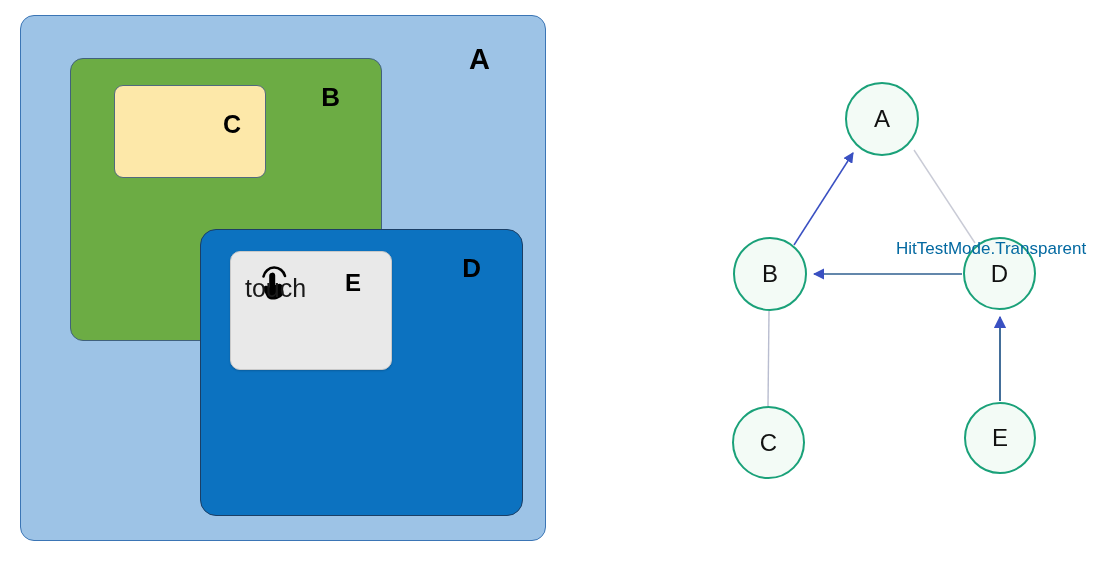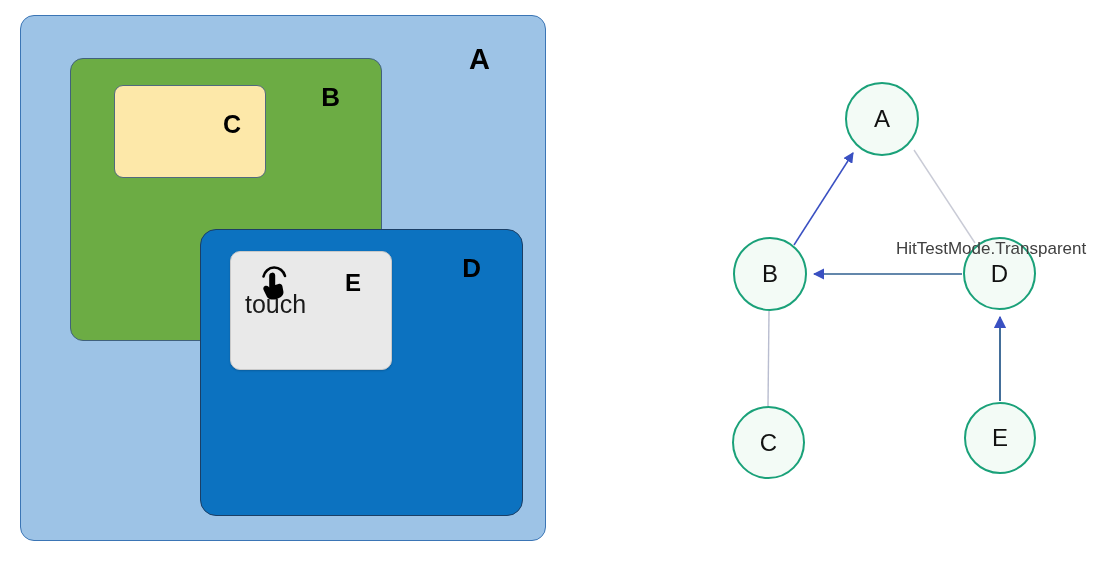--- a/index.html
+++ b/index.html
@@ -96,21 +96,21 @@
     font-size: 24px;
   }
 
   #touch-icon {
     position: absolute;
     left: 24px; top: 10px;
     width: 40px; height: 40px;
   }
   #touch-text {
     position: absolute;
-    left: 14px; top: 40px;
+    left: 14px; top: 24px;
     font-size: 25px;
     color: #1a1a1a;
     line-height: 1;
     white-space: nowrap;
   }
 
   
   #graph {
     position: absolute;
     left: 690px; top: 40px;
@@ -141,21 +141,21 @@
   #node-a { left: 155px; top: 42px;  width: 74px; height: 74px; }
   #node-b { left:  43px; top: 197px; width: 74px; height: 74px; }
   #node-c { left:  42px; top: 366px; width: 73px; height: 73px; }
   #node-d { left: 273px; top: 197px; width: 73px; height: 73px; }
   #node-e { left: 274px; top: 362px; width: 72px; height: 72px; }
 
   #edge-label-transparent {
     position: absolute;
     left: 206px; top: 200px;
     font-size: 17px;
-    color: #404040;
+    color: #0369a1;
     white-space: nowrap;
     line-height: 1;
   }
 </style>
 </head>
 <body>
 
 <div id="canvas">
 
   <div class="rect" id="rect-a">

